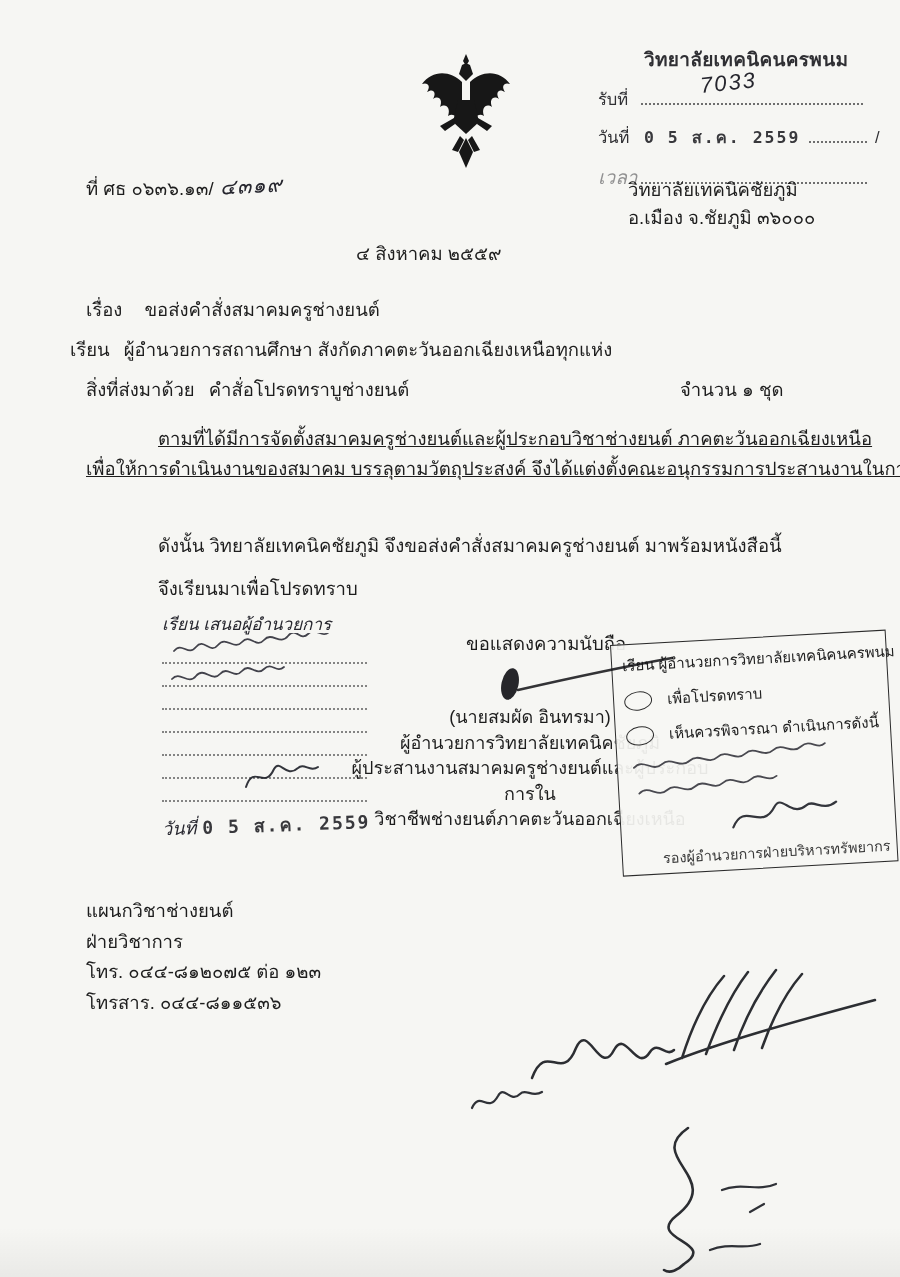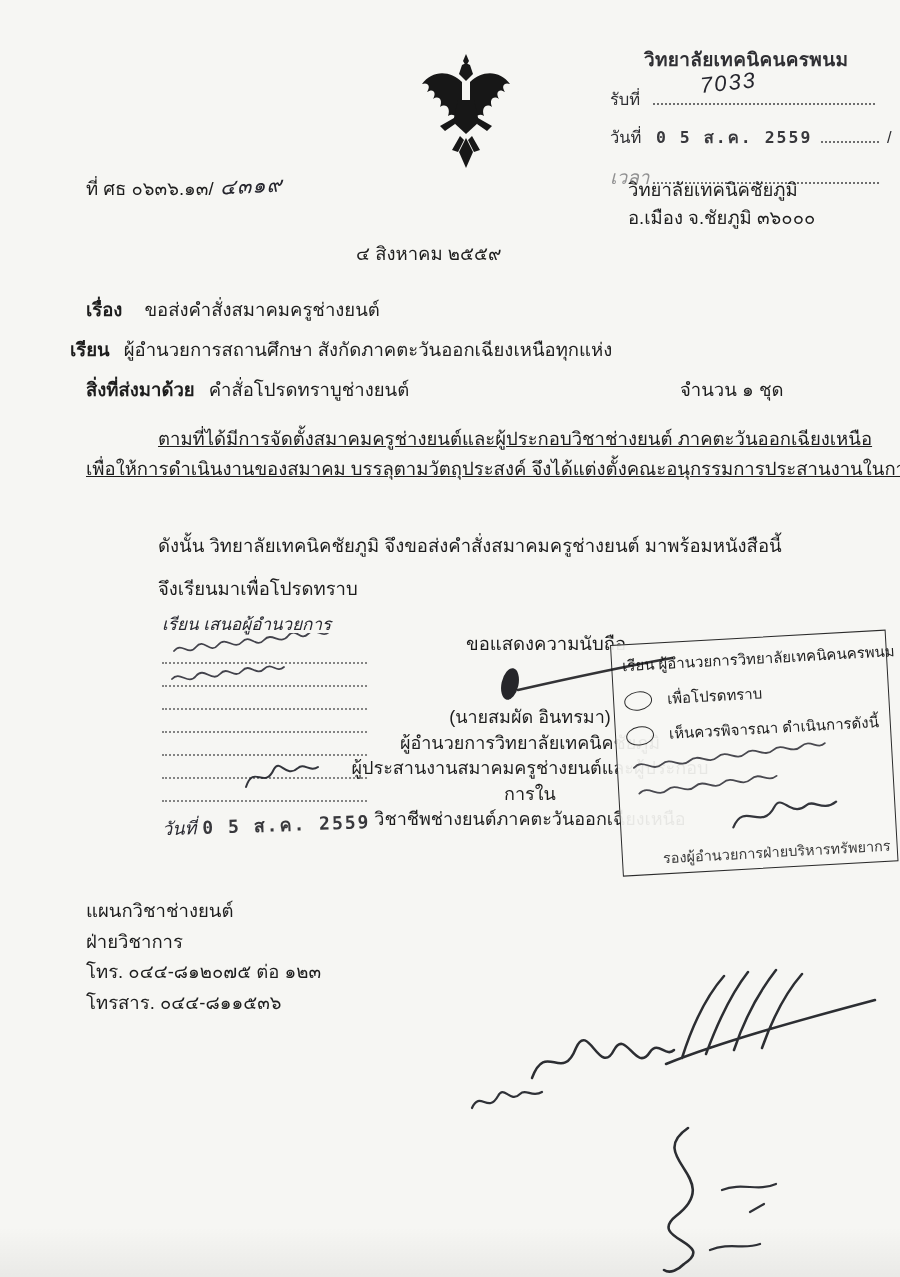--- a/index.html
+++ b/index.html
@@ -8,30 +8,30 @@
     background:#f6f6f3;overflow:hidden;color:#1d1d1d;
     font-family:"Liberation Sans",sans-serif;
   }
   .page::after{
     content:"";position:absolute;left:0;right:0;bottom:0;height:50px;
     background:linear-gradient(to bottom,rgba(0,0,0,0),rgba(0,0,0,0.05));
     pointer-events:none;
   }
   .abs{position:absolute;}
   .t{font-size:18.5px;line-height:1.5;white-space:nowrap;}
-  .lbl{display:inline-block;font-weight:bold;}
+  .lbl{display:inline-block;}
   .gap14{margin-right:14px;}
   .gap22{margin-right:22px;}
   .dots{display:inline-block;height:14px;border-bottom:2px dotted #4d4d4d;
         margin:0 3px;vertical-align:baseline;opacity:.8;}
   
   .receive-stamp{left:598px;top:44px;width:290px;color:#2f2f33;}
   .rs-college{font-size:19px;font-weight:700;padding-left:46px;white-space:nowrap;letter-spacing:.3px;}
   .rs-row{position:relative;margin-top:12px;font-size:16.5px;white-space:nowrap;}
-  .rs-label{display:inline-block;min-width:40px;margin-left:12px;}
+  .rs-label{display:inline-block;min-width:40px;}
   .rs-handnum{position:absolute;left:102px;top:-16px;font-size:22px;font-style:italic;
               transform:rotate(-6deg);color:#26262e;letter-spacing:2px;}
   .stamp-ink{font-family:"DejaVu Sans Mono",monospace;font-weight:700;font-size:16.5px;
              letter-spacing:2px;color:#38383c;margin:0 6px;}
   .faint{opacity:.5;font-size:19px;font-style:italic;}
   
   .hand{font-style:italic;color:#26262e;}
   .hw-docnum{display:inline-block;font-size:21px;font-style:italic;margin-left:6px;
              transform:rotate(-3deg) translateY(-2px);letter-spacing:1px;color:#26262e;}
   

